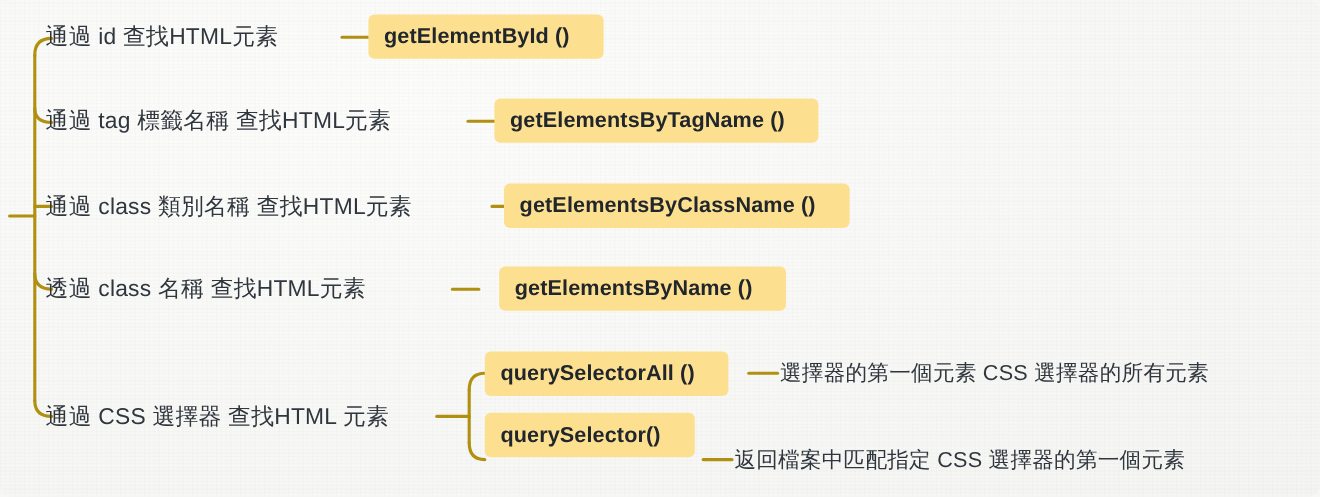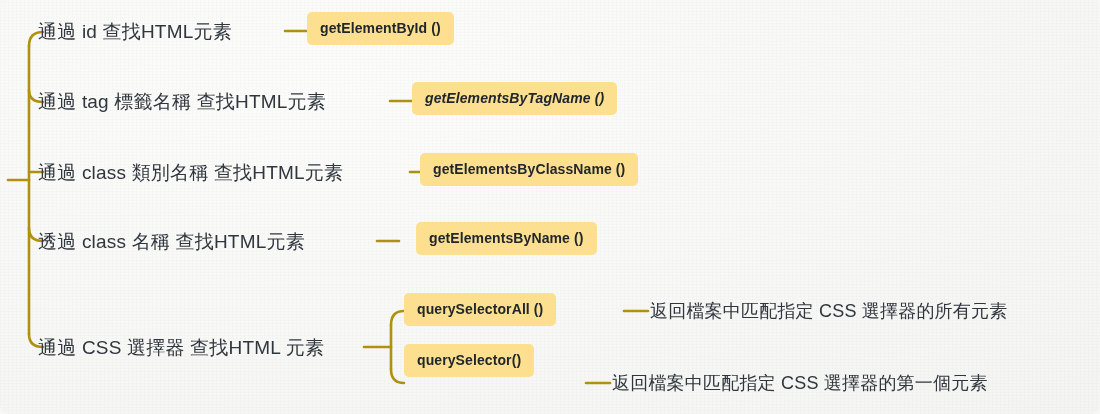--- a/index.html
+++ b/index.html
@@ -25,26 +25,26 @@
     color:#30363d;
     font-size:19px;
     line-height:1;
     white-space:nowrap;
     letter-spacing:0.2px;
   }
   .badge{
     position:absolute;
     background:#fce08f;
     color:#21262c;
-    font-size:14px;
+    font-size:18px;
     font-weight:bold;
     line-height:1;
     white-space:nowrap;
     border-radius:5px;
-    padding:9px 13px 10px 13px;
+    padding:9px 28px 10px 13px;
     letter-spacing:0.1px;
   }
   .desc{
     position:absolute;
     color:#30363d;
     font-size:18px;
     line-height:1;
     white-space:nowrap;
     letter-spacing:0.2px;
   }
@@ -78,29 +78,29 @@
 
       <path d="M 624 311 L 648 311"></path>
       <path d="M 586 383 L 610 383"></path>
     </g>
   </svg>
 
   <div class="node-label" style="left:38px;top:22px;">通過 id 查找HTML元素</div>
   <div class="badge" style="left:307px;top:12px;">getElementById ()</div>
 
   <div class="node-label" style="left:38px;top:92px;">通過 tag 標籤名稱 查找HTML元素</div>
-  <div class="badge" style="left:412px;top:82px;font-style:italic;">getElementsByTagName ()</div>
+  <div class="badge" style="left:412px;top:82px;">getElementsByTagName ()</div>
 
   <div class="node-label" style="left:38px;top:163px;">通過 class 類別名稱 查找HTML元素</div>
   <div class="badge" style="left:420px;top:153px;">getElementsByClassName ()</div>
 
   <div class="node-label" style="left:38px;top:232px;">透過 class 名稱 查找HTML元素</div>
   <div class="badge" style="left:399px;top:222px;margin-left:17px;">getElementsByName ()</div>
 
   <div class="node-label" style="left:38px;top:338px;">通過 CSS 選擇器 查找HTML 元素</div>
 
   <div class="badge" style="left:404px;top:293px;">querySelectorAll ()</div>
-  <div class="desc" style="left:650px;top:302px;">返回檔案中匹配指定 CSS 選擇器的所有元素</div>
+  <div class="desc" style="left:650px;top:302px;">選擇器的第一個元素 CSS 選擇器的所有元素</div>
 
   <div class="badge" style="left:404px;top:344px;">querySelector()</div>
   <div class="desc" style="left:612px;top:374px;">返回檔案中匹配指定 CSS 選擇器的第一個元素</div>
 
 </div>
 
 </body></html>

